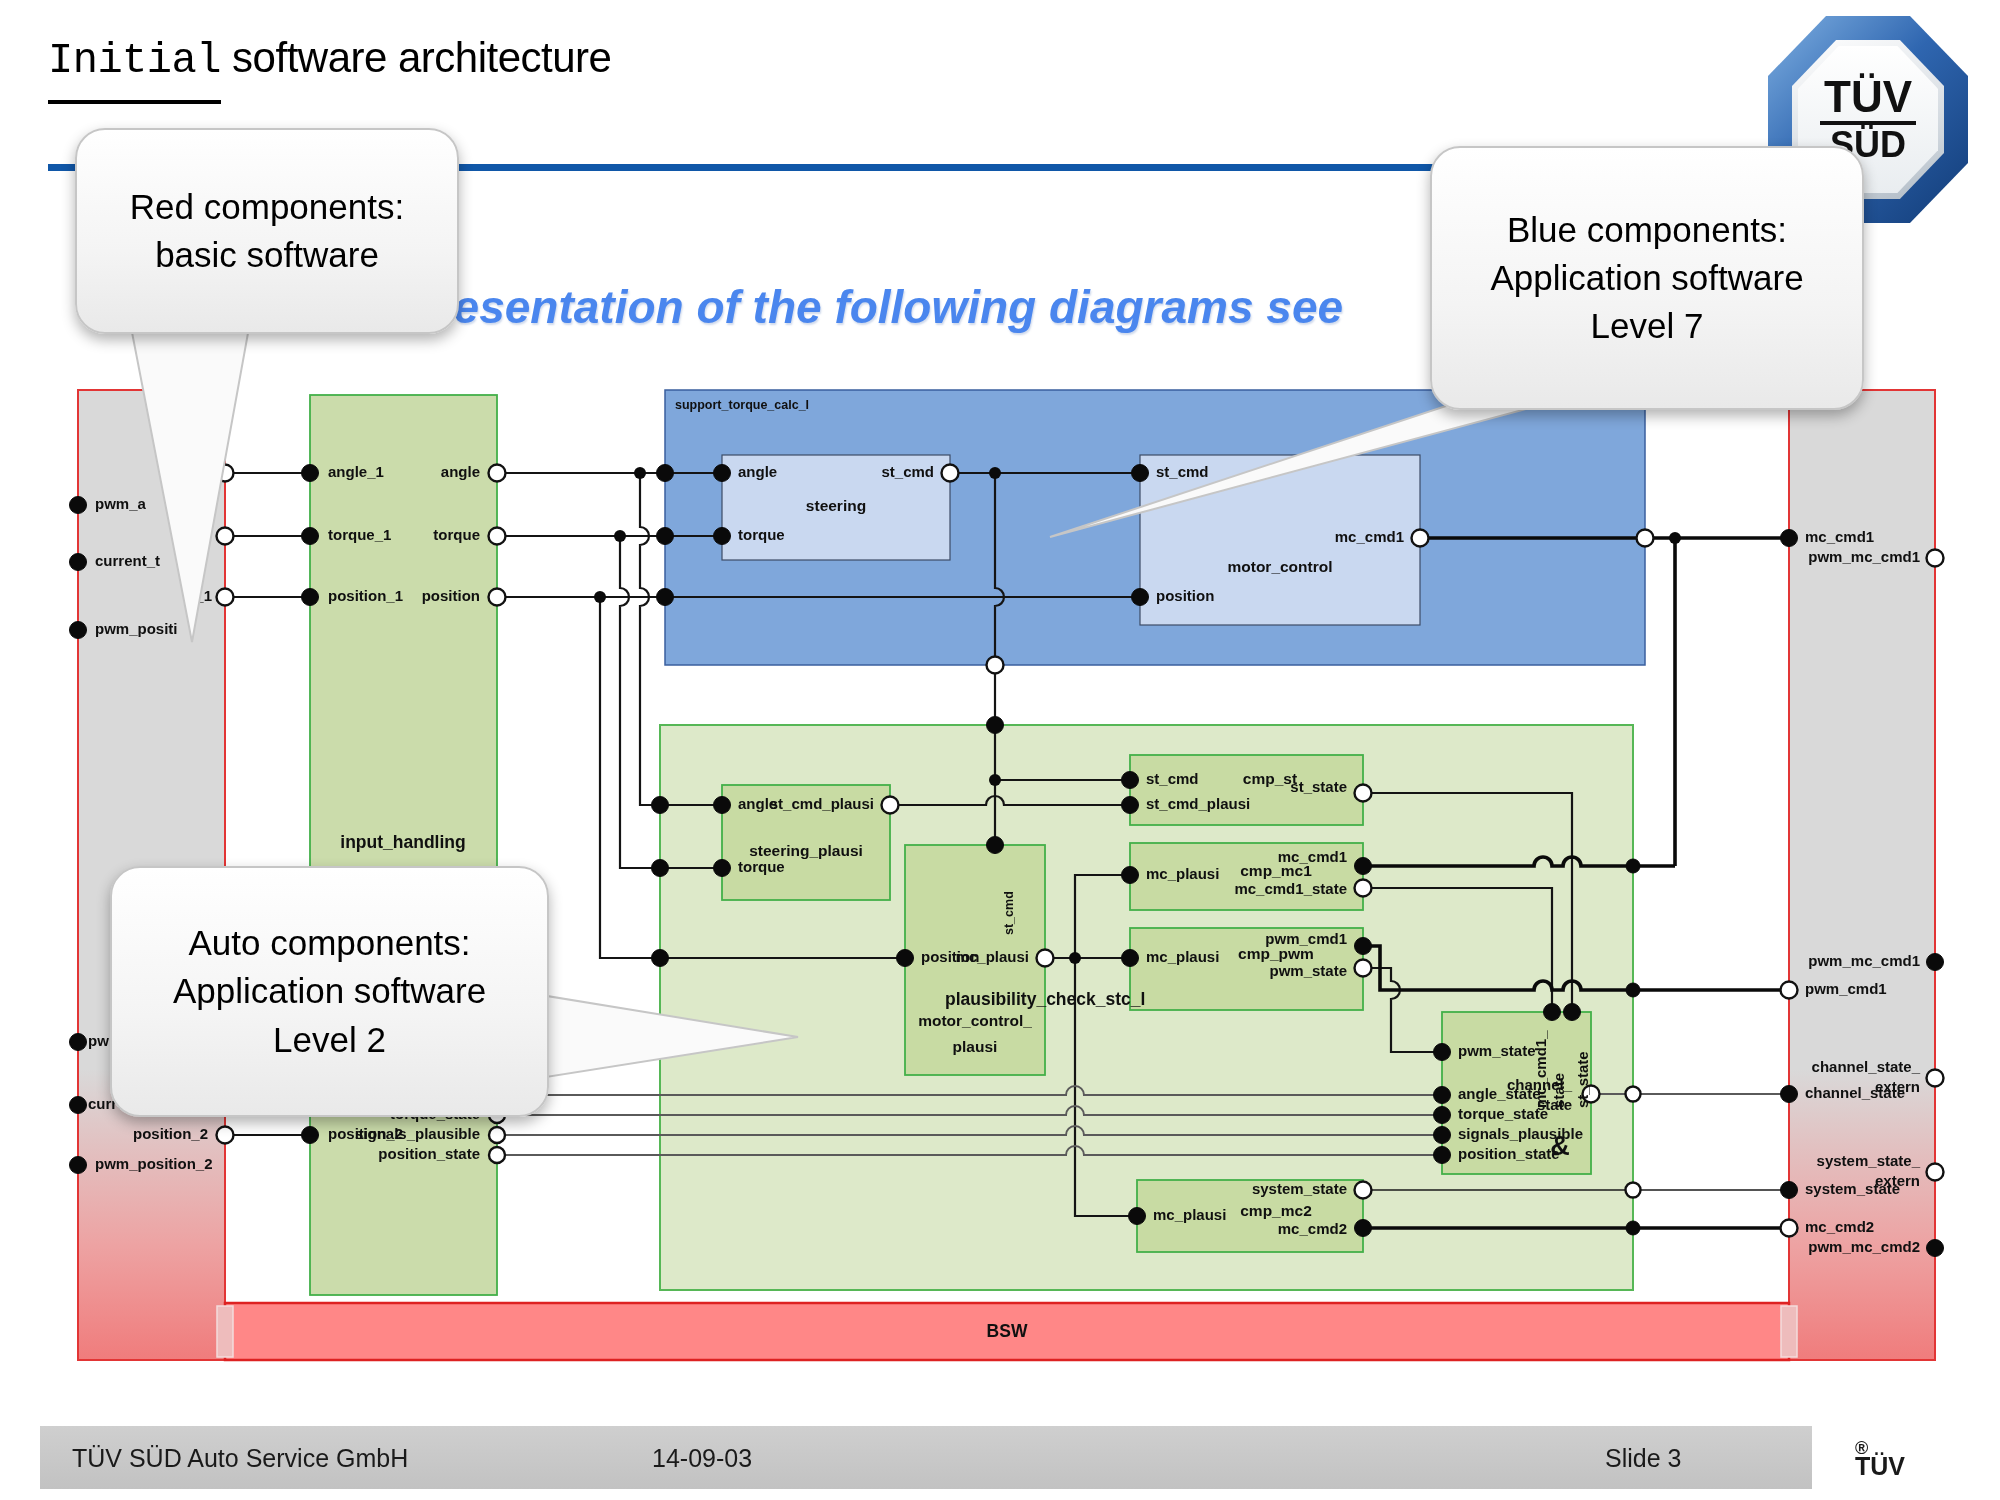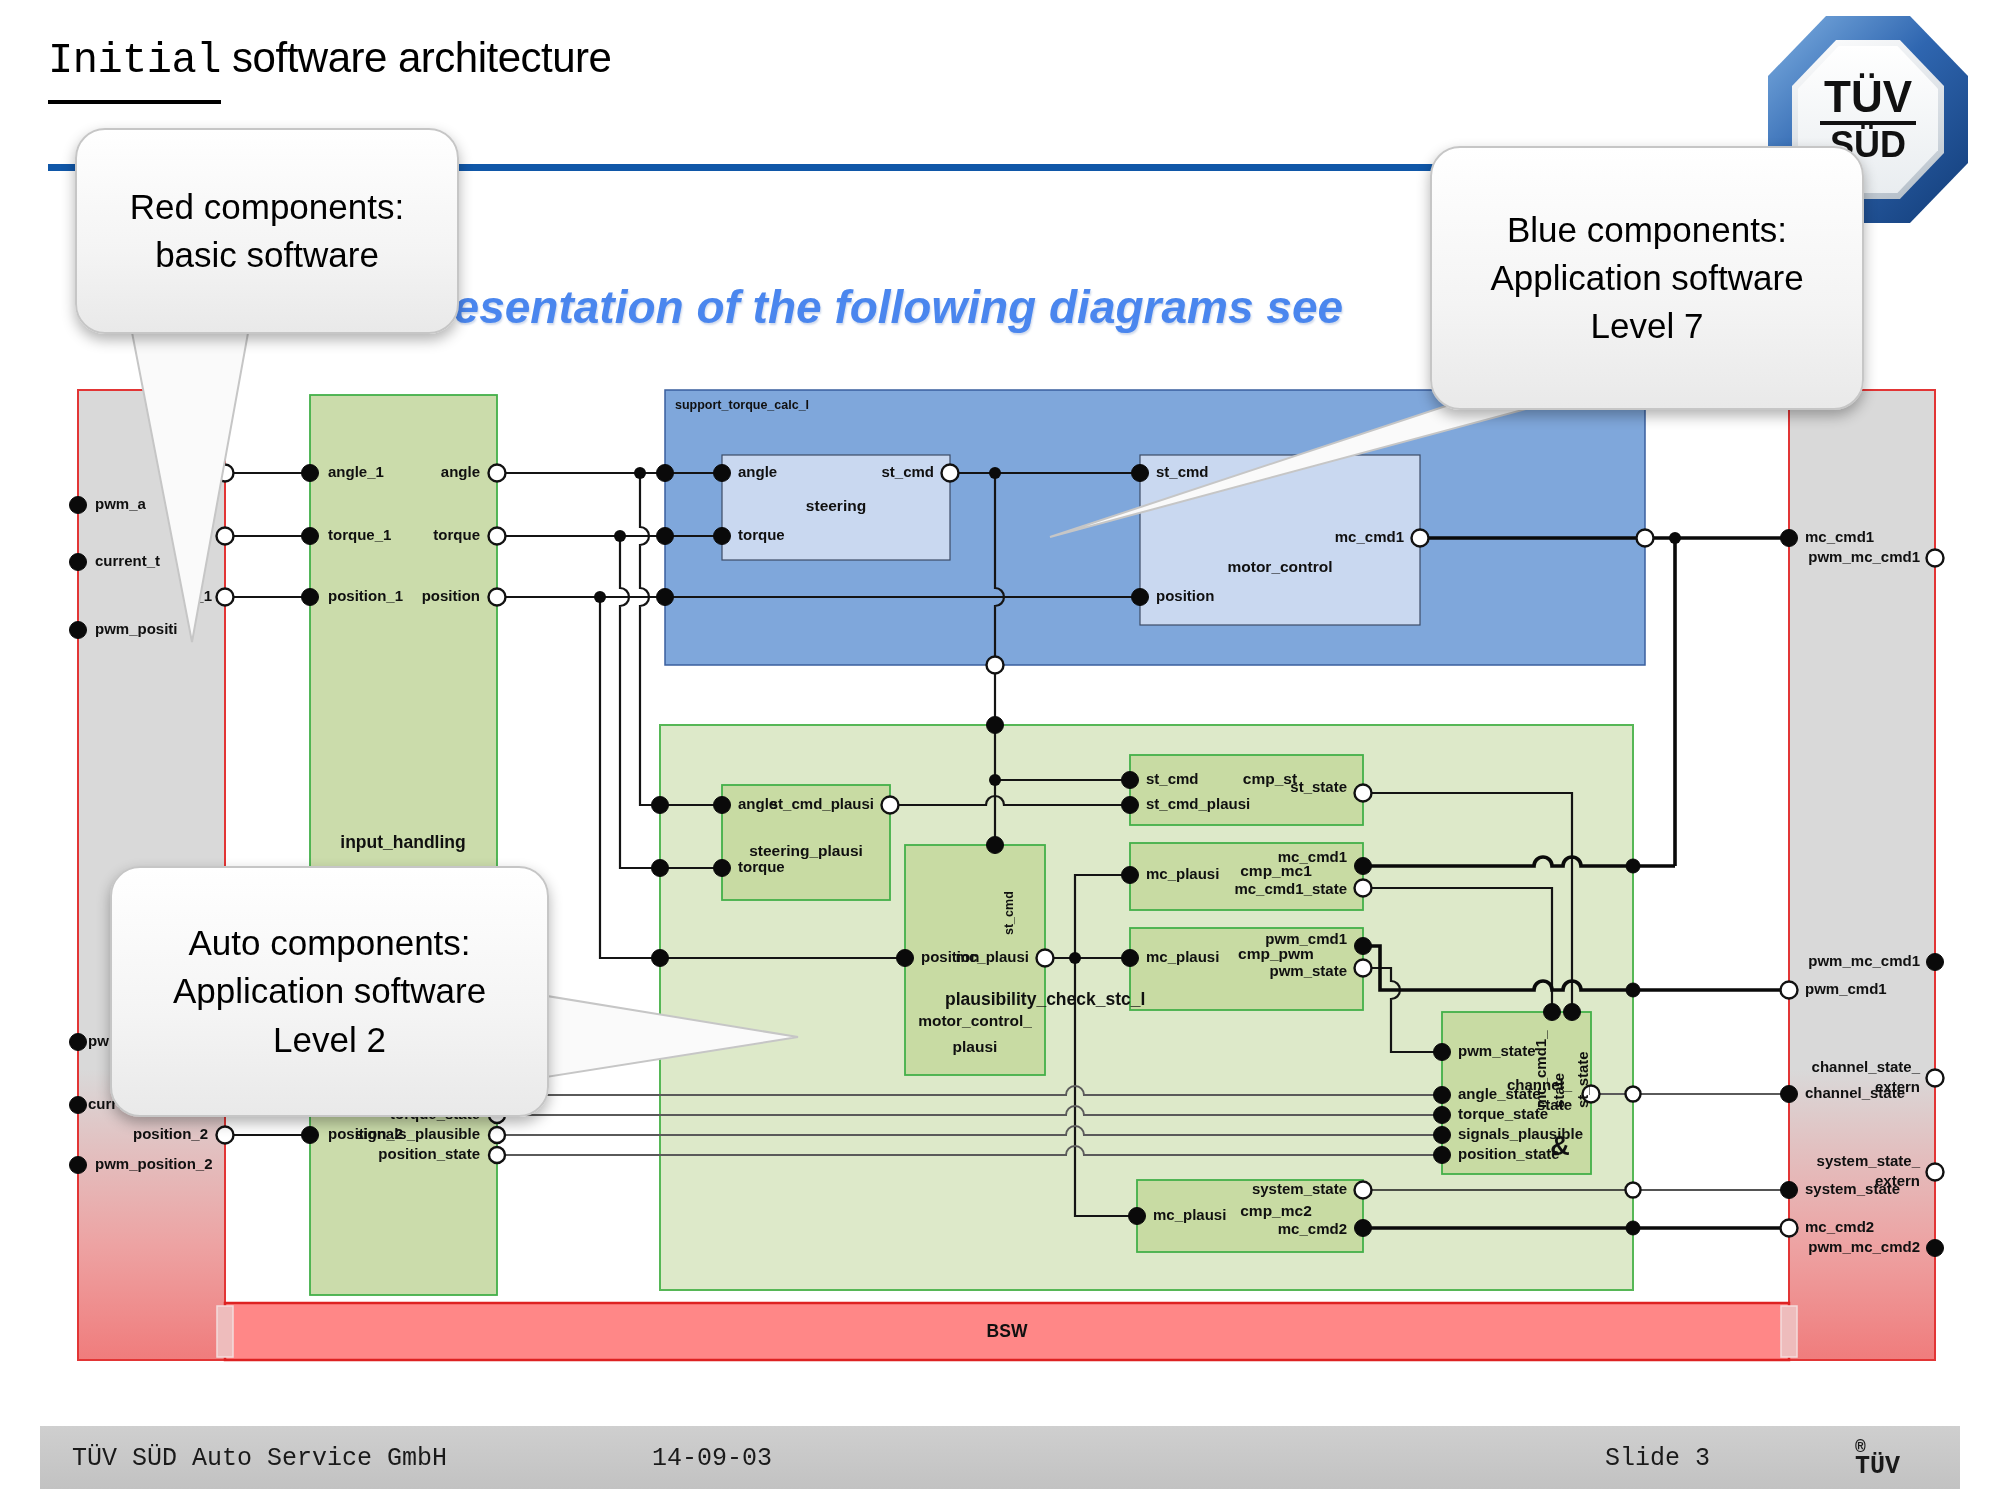--- a/index.html
+++ b/index.html
@@ -40,21 +40,21 @@
   .wn{fill:none;stroke:#1a1a1a;stroke-width:1.7;}
   .pf{fill:#0a0a0a;stroke:#0a0a0a;stroke-width:1;}
   .po{fill:#ffffff;stroke:#111;stroke-width:2.4;}
   .j{fill:#0a0a0a;}
   text{fill:#101010;font-family:"Liberation Sans",sans-serif;font-weight:600;font-size:15px;}
   text.b1{font-weight:700;font-size:17.5px;}
   text.b2{font-weight:700;font-size:15.5px;}
   text.sm{font-weight:600;font-size:12.5px;}
   text.amp{font-weight:700;font-size:27px;}
   
-  #footer{left:40px;top:1426px;width:1920px;height:63px;background:linear-gradient(180deg,#cfcfcf,#c2c2c2);z-index:5;font-family:Liberation Mono, monospace;}
+  #footer{left:40px;top:1426px;width:1772px;height:63px;background:linear-gradient(180deg,#cfcfcf,#c2c2c2);z-index:5;}
   #footer span{position:absolute;top:18px;font-size:25px;color:#1a1a1a;}
   #f-brand{font-size:38px!important;font-weight:700;top:8px!important;}
 </style>
 </head>
 <body>
 
 <div class="abs" id="page-title"><span class="u">Initial</span><span> software architecture</span></div>
 <div class="abs" id="blue-rule"></div>
 <div class="abs" id="heading">Presentation of the following diagrams see</div>
 

